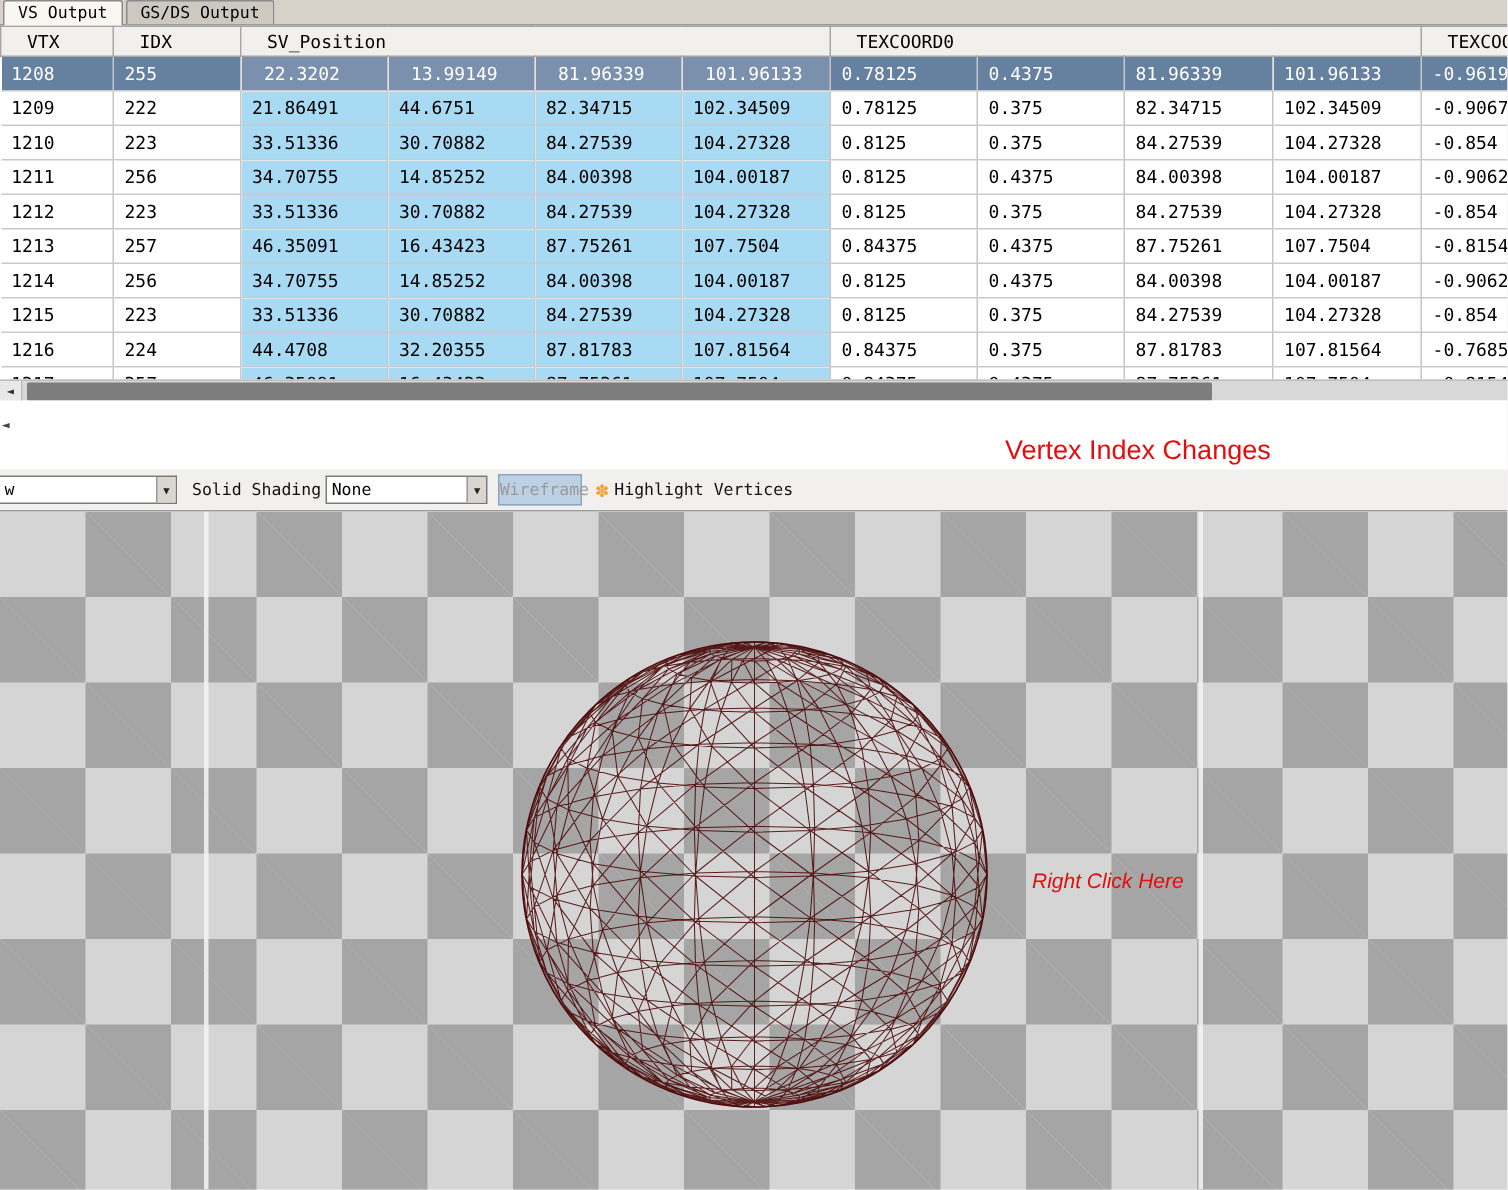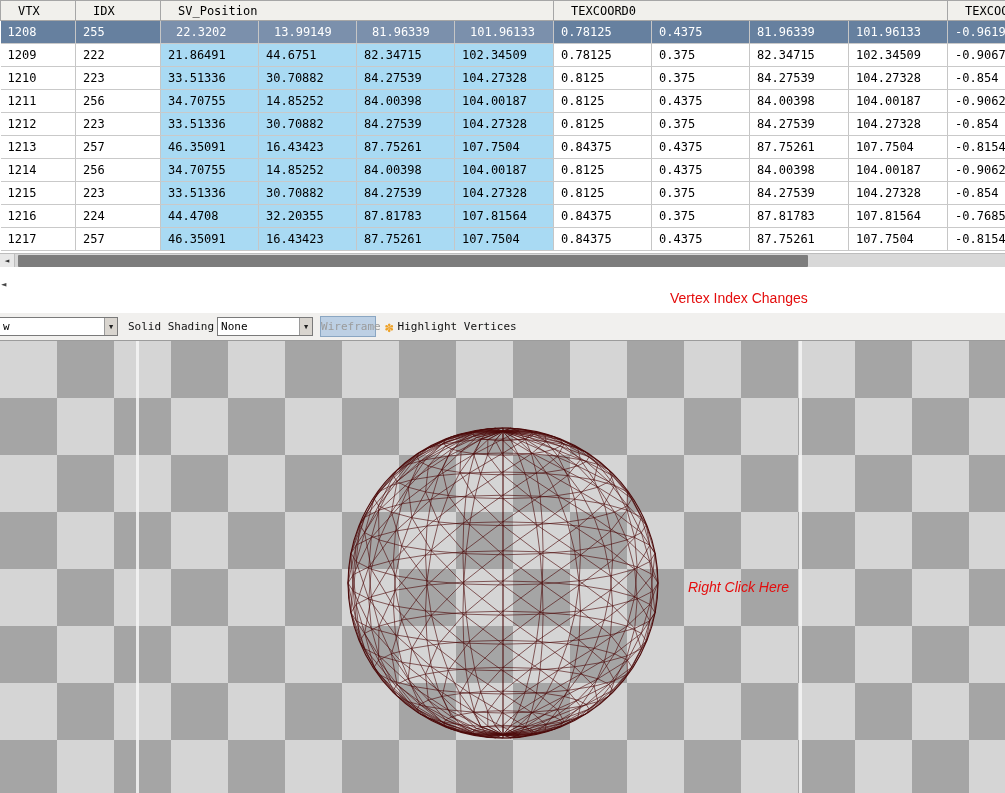--- a/index.html
+++ b/index.html
@@ -25,33 +25,33 @@
 
   
   .hscroll { position:absolute; left:0; top:253px; width:1005px; height:14px; background:#d8d8d8; border-top:1px solid #bdbdbd; }
   .hscroll .arrow { position:absolute; left:0; top:0; width:15px; height:14px; background:#e8e8e8;
                     font-size:8px; line-height:14px; text-align:center; color:#333; border-right:1px solid #bdbdbd; }
   .hscroll .thumb { position:absolute; left:18px; top:1px; width:790px; height:12px; background:#7d7d7d; border-radius:1px; }
 
   
   .anno-strip { position:absolute; left:0; top:267px; width:1005px; height:46px; background:#ffffff; }
   .mini-arrow { position:absolute; left:1px; top:12px; font-size:9px; color:#444; }
-  .anno-red-top { position:absolute; left:670px; top:23px; color:#e40d0d; font-size:14px;
+  .anno-red-top { position:absolute; left:670px; top:23px; color:#e40d0d; font-size:18px;
                   font-family:"Liberation Sans",sans-serif; white-space:nowrap; }
 
   
   .toolbar { position:absolute; left:0; top:313px; width:1005px; height:28px; background:#f1f0ee;
              border-bottom:1px solid #9c9c9c; display:flex; align-items:center; font-size:11px; }
   .combo { height:19px; background:#fff; border:1px solid #7a7a7a; display:flex; align-items:center;
            justify-content:space-between; padding-left:3px; }
   .combo .cval { font-size:11px; overflow:hidden; white-space:nowrap; }
   .combo .cbtn { width:13px; height:17px; background:#d9d5cf; border-left:1px solid #9a9a9a;
                  font-size:7px; display:flex; align-items:center; justify-content:center; color:#222; }
   .combo.view { width:118px; margin-right:10px; border-left:none; }
-  .combo.shade { width:96px; margin-left:3px; }
+  .combo.shade { width:108px; margin-left:3px; }
   .tlabel { white-space:nowrap; color:#111; }
   .wire-btn { margin-left:7px; width:56px; height:21px; background:#bdd0e4; border:1px solid #8aa6c2;
               color:#9b9b9b; font-size:11px; font-family:"DejaVu Sans Mono",monospace; text-align:center; line-height:19px; }
   .flower { margin-left:9px; margin-right:4px; color:#efa227; font-size:14px; }
   .hl-label { font-weight:normal; }
 
   
   .viewport { position:absolute; left:0; top:341px; width:1005px; height:522px;
               background-color:#d5d5d5;
               background-image:
@@ -66,20 +66,24 @@
   .sphere-svg { position:absolute; left:0; top:0; pointer-events:none; }
   .anno-red-bottom { position:absolute; left:688px; top:238px; color:#e40d0d; font-size:14px;
                      font-family:"Liberation Sans",sans-serif; white-space:nowrap; }
 </style>
 </head>
 <body>
 
 <div id="app">
 
   <div class="top-pane">
+    <div class="tabbar">
+      <div class="tab active">VS Output</div>
+      <div class="tab">GS/DS Output</div>
+    </div>
     <table class="vtx">
       <colgroup>
         <col style="width:75px">
           <col style="width:85px">
         <col style="width:98px">
           <col style="width:98px">
           <col style="width:98px">
           <col style="width:99px">
         <col style="width:98px">
           <col style="width:98px">

